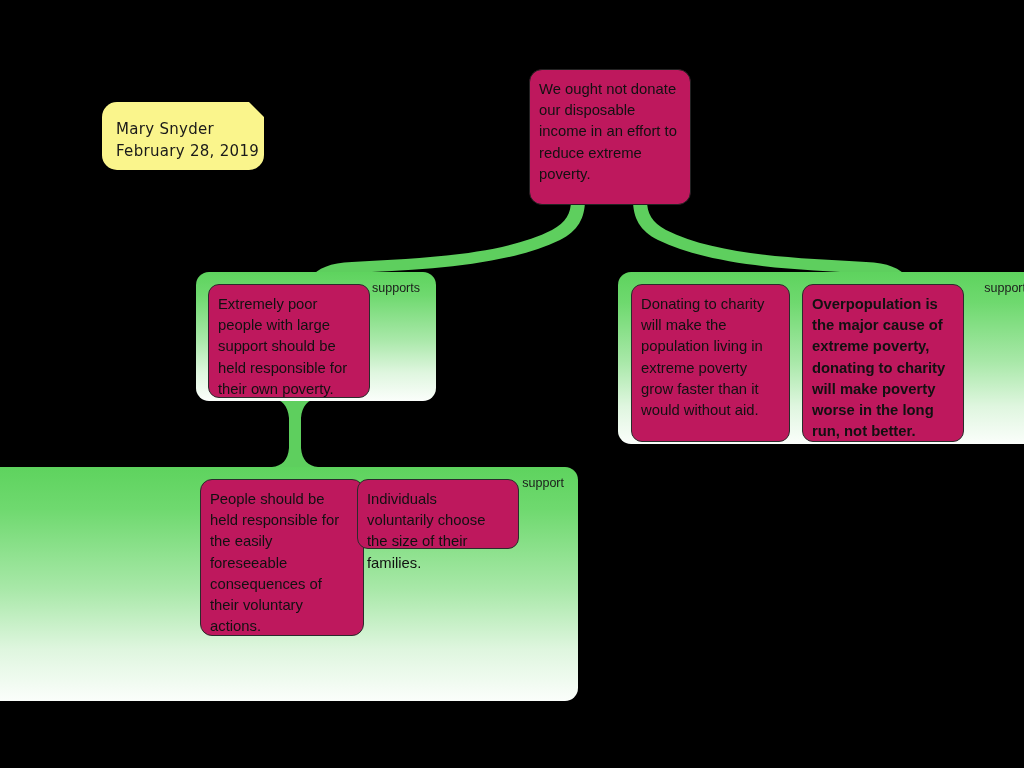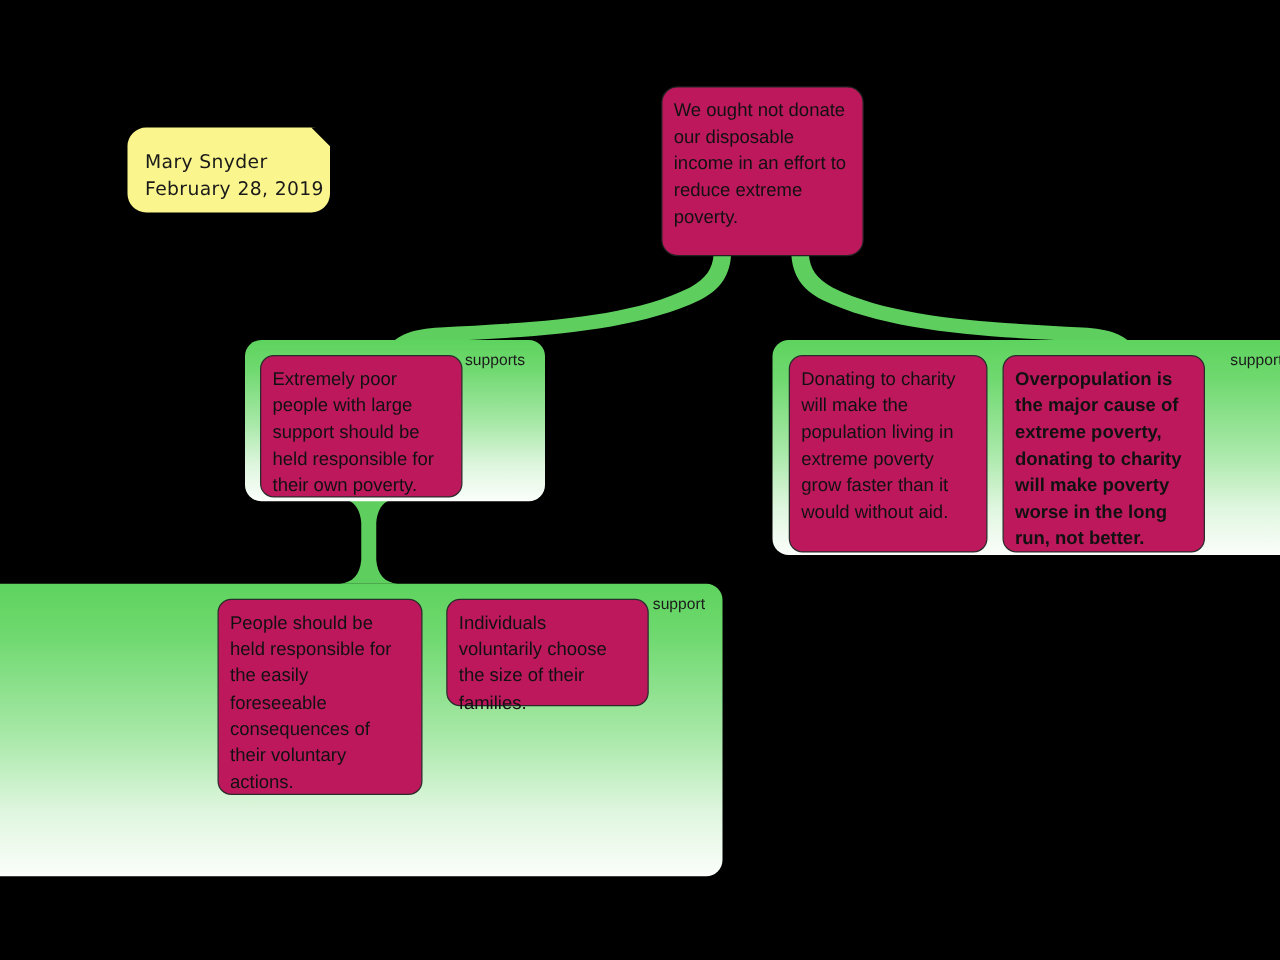--- a/index.html
+++ b/index.html
@@ -150,20 +150,20 @@
   <div class="claim-box" style="left:631px; top:284px; width:159px; height:158px;">
     <span>Donating to charity will make the population living in extreme poverty grow faster than it would without aid.</span>
   </div>
   <div class="claim-box" style="left:802px; top:284px; width:162px; height:158px;font-weight:bold;">
     <span>Overpopulation is the major cause of extreme poverty, donating to charity will make poverty worse in the long run, not better.</span>
   </div>
 
   <div class="group-box" style="left:-14px; top:467px; width:592px; height:234px;">
     <span class="group-label" style="right:14px;">support</span>
   </div>
-  <div class="claim-box" style="left:174px; top:479px; width:164px; height:157px;">
+  <div class="claim-box" style="left:200px; top:479px; width:164px; height:157px;border-radius:12px;">
     <span>People should be held responsible for the easily foreseeable consequences of their voluntary actions.</span>
   </div>
-  <div class="claim-box" style="left:357px; top:479px; width:162px; height:86px;">
+  <div class="claim-box" style="left:357px; top:479px; width:162px; height:70px;">
     <span>Individuals voluntarily choose the size of their families.</span>
   </div>
 
 </div>
 
 </body></html>

